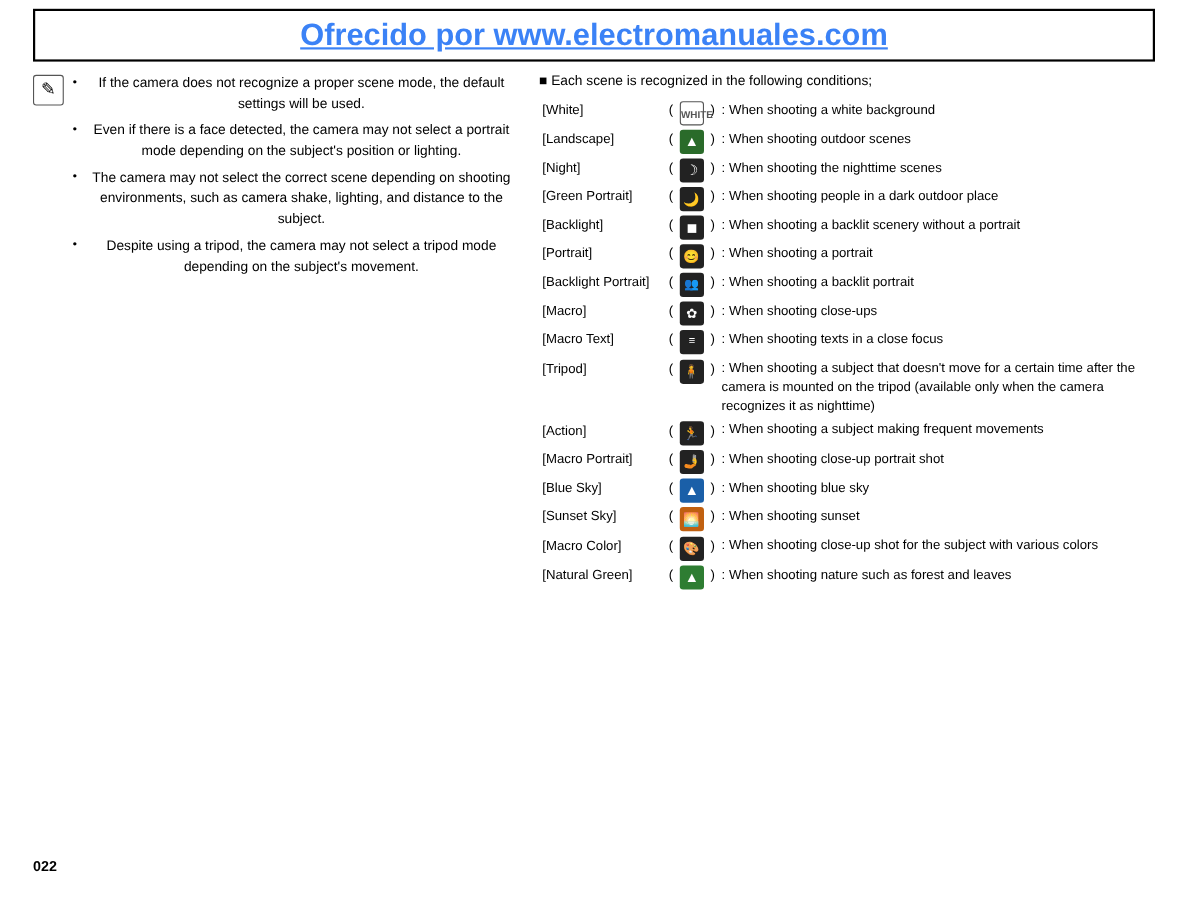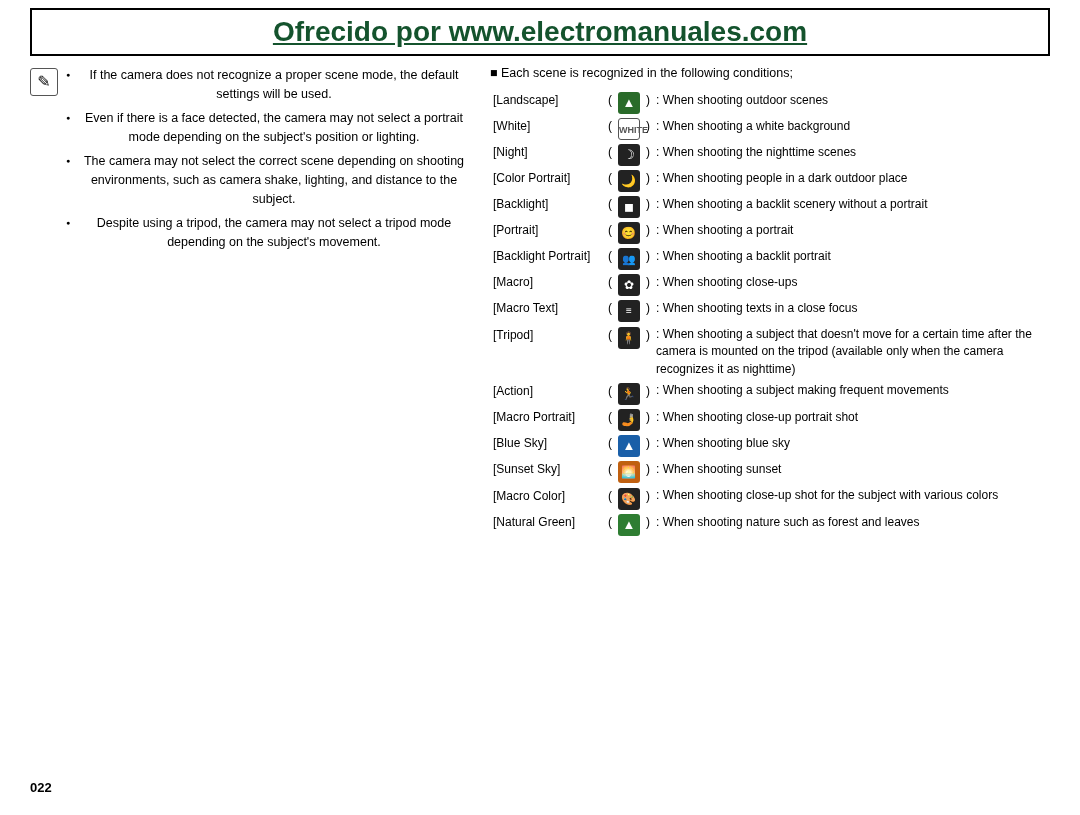--- a/index.html
+++ b/index.html
@@ -23,21 +23,21 @@
       text-align: center;
       border: 2px solid #000;
       padding: 6px 10px;
       margin-bottom: 10px;
       margin-top: 8px;
     }
     .header-bar span {
       font-size: 28px;
       font-weight: bold;
       text-decoration: underline;
-      color: #14532d;
+      color: #3b82f6;
     }
     .section-title {
       font-size: 20px;
       font-weight: bold;
       border-bottom: 2px solid #000;
       padding-bottom: 4px;
       margin-bottom: 12px;
     }
     .content-area {
       display: flex;
@@ -171,45 +171,45 @@
         </ul>
       </div>
     </div>
 
     <div class="right-column">
       <div class="intro-text">Each scene is recognized in the following conditions;</div>
       <table class="scene-table">
         <tbody>
 
           <tr>
+            <td class="scene-label">[White]</td>
+            <td class="scene-paren">(</td>
+            <td class="scene-icon-cell"><span class="icon-box white-bg" style="font-size:9px; font-weight:bold; color:#555;">WHITE</span></td>
+            <td class="scene-paren">)</td>
+            <td class="scene-desc">: When shooting a white background</td>
+          </tr>
+
+          <tr>
             <td class="scene-label">[Landscape]</td>
             <td class="scene-paren">(</td>
             <td class="scene-icon-cell"><span class="icon-box" style="background:#2a6b2a; font-size:13px;">▲</span></td>
             <td class="scene-paren">)</td>
             <td class="scene-desc">: When shooting outdoor scenes</td>
           </tr>
 
           <tr>
-            <td class="scene-label">[White]</td>
-            <td class="scene-paren">(</td>
-            <td class="scene-icon-cell"><span class="icon-box white-bg" style="font-size:9px; font-weight:bold; color:#555;">WHITE</span></td>
-            <td class="scene-paren">)</td>
-            <td class="scene-desc">: When shooting a white background</td>
-          </tr>
-
-          <tr>
             <td class="scene-label">[Night]</td>
             <td class="scene-paren">(</td>
             <td class="scene-icon-cell"><span class="icon-box" style="font-size:13px;">☽</span></td>
             <td class="scene-paren">)</td>
             <td class="scene-desc">: When shooting the nighttime scenes</td>
           </tr>
 
           <tr>
-            <td class="scene-label">[Color Portrait]</td>
+            <td class="scene-label">[Green Portrait]</td>
             <td class="scene-paren">(</td>
             <td class="scene-icon-cell"><span class="icon-box" style="font-size:12px;">🌙</span></td>
             <td class="scene-paren">)</td>
             <td class="scene-desc">: When shooting people in a dark outdoor place</td>
           </tr>
 
           <tr>
             <td class="scene-label">[Backlight]</td>
             <td class="scene-paren">(</td>
             <td class="scene-icon-cell"><span class="icon-box" style="font-size:12px;">◼</span></td>

